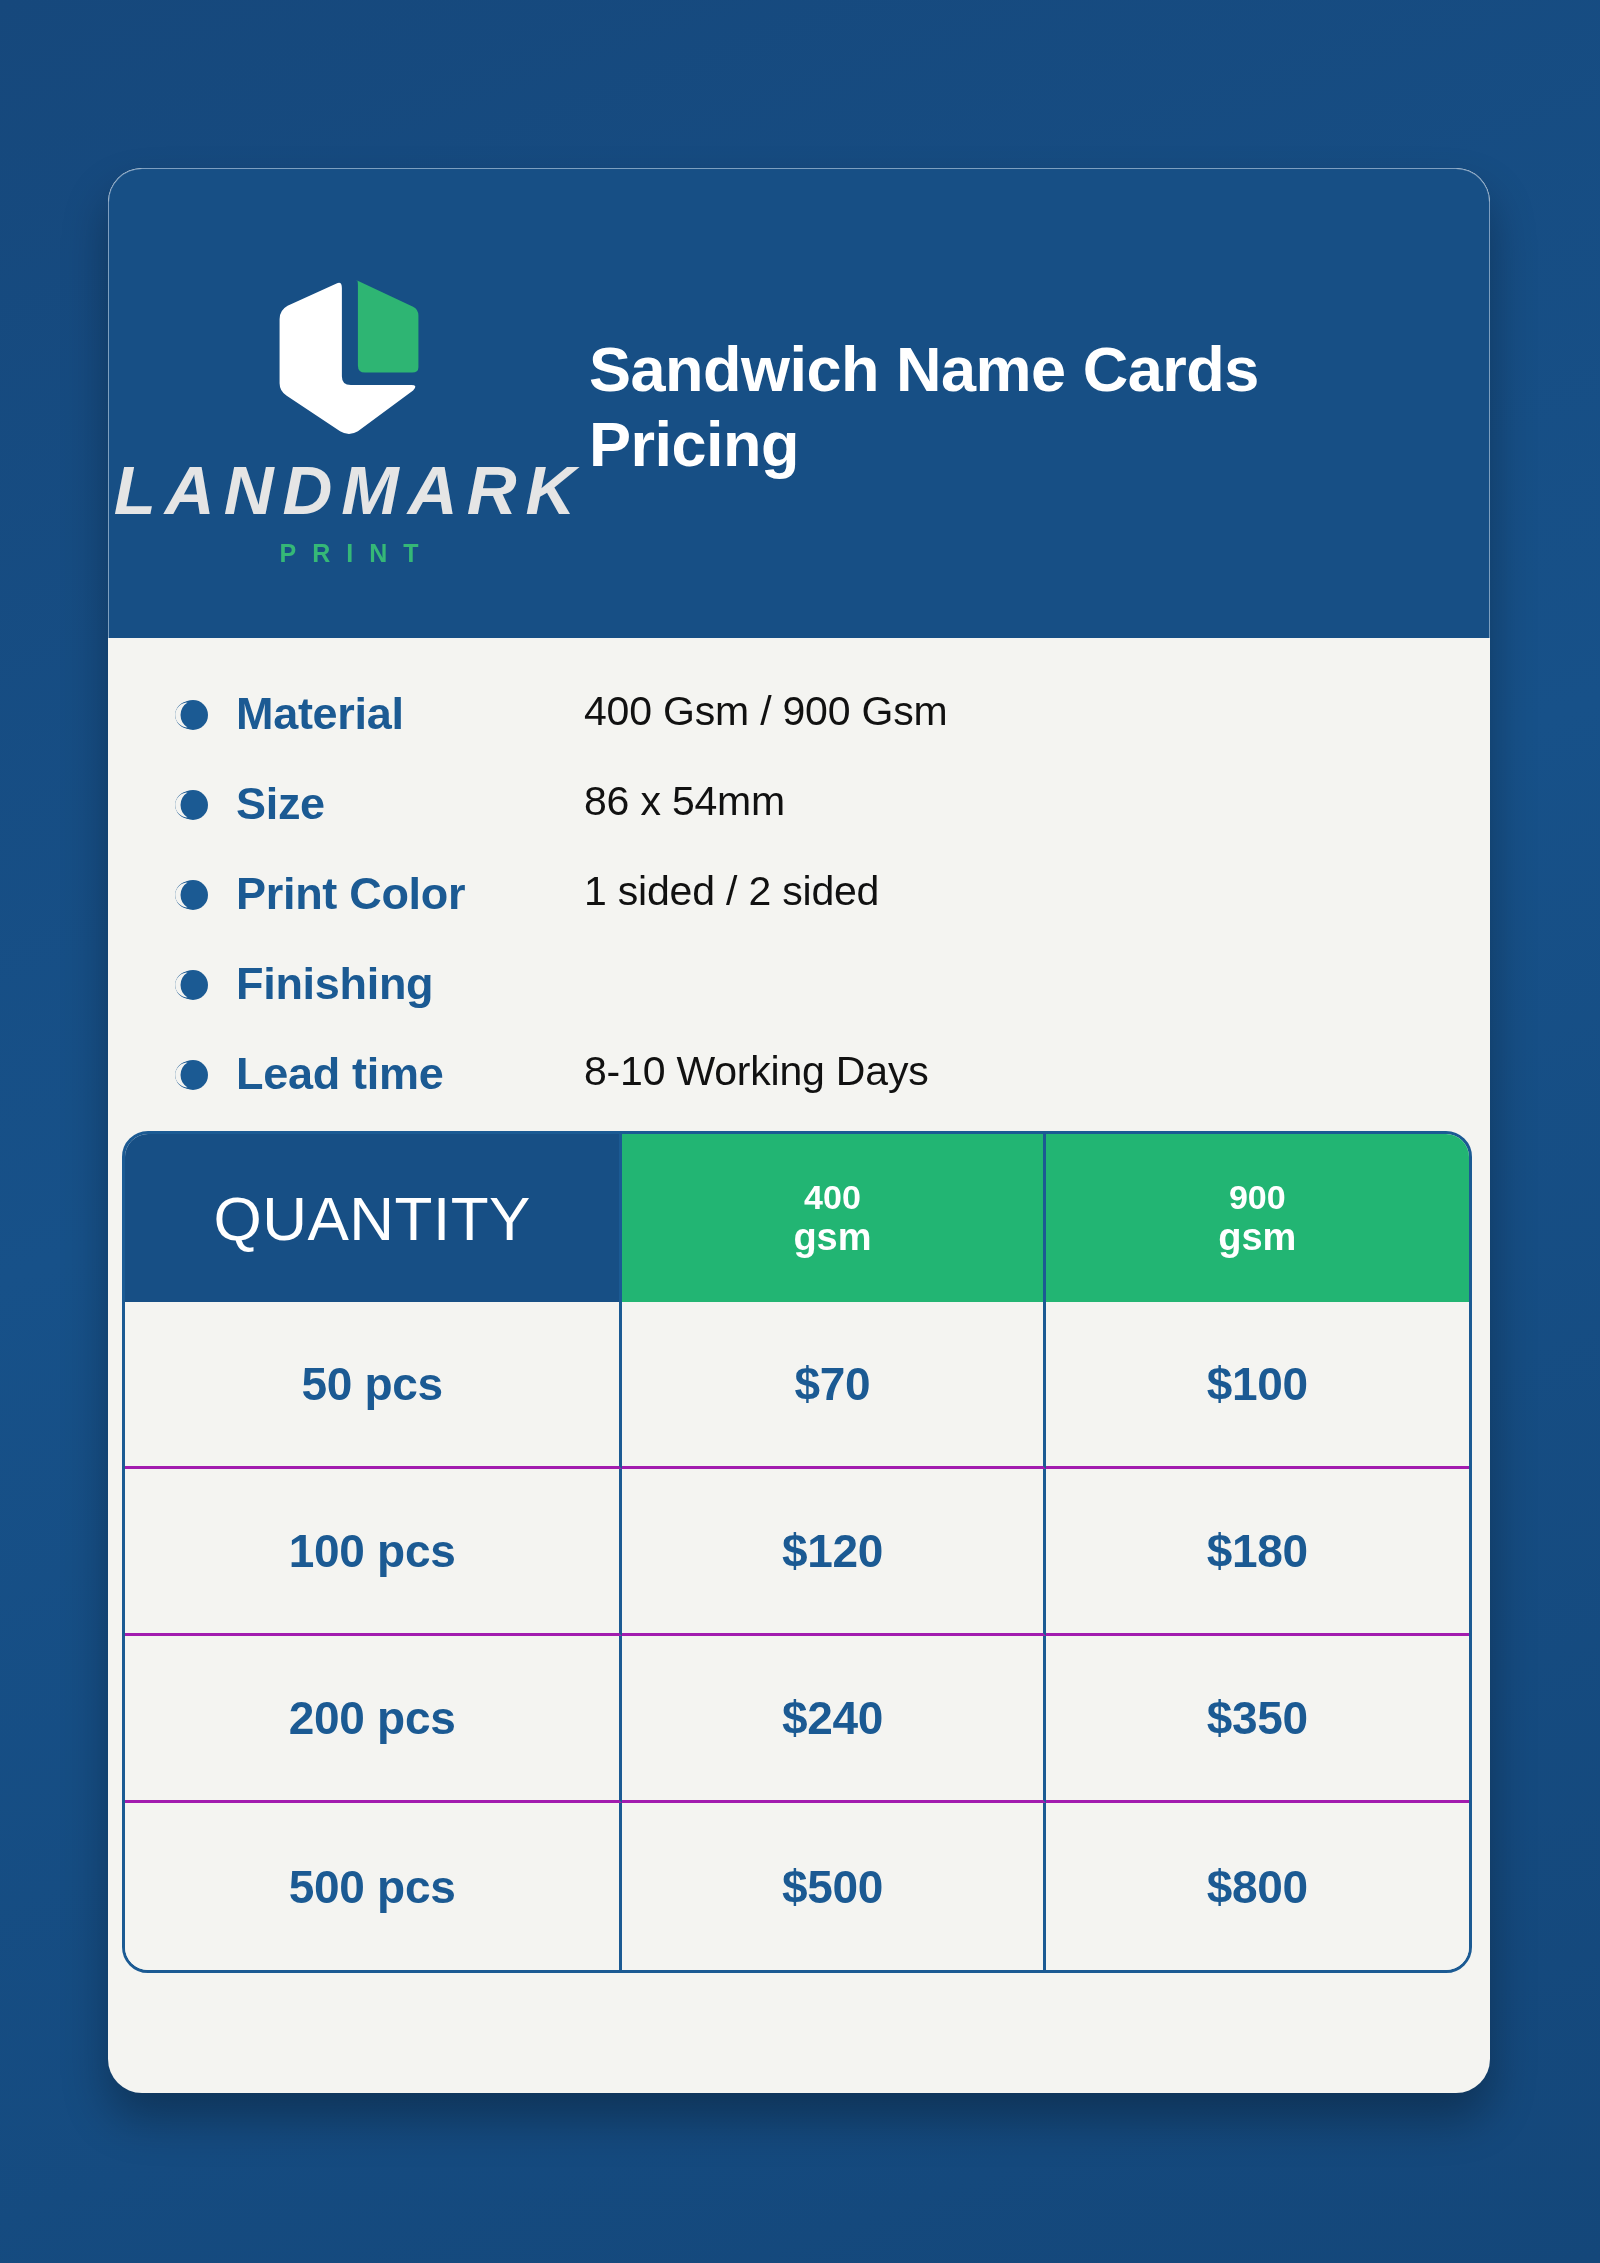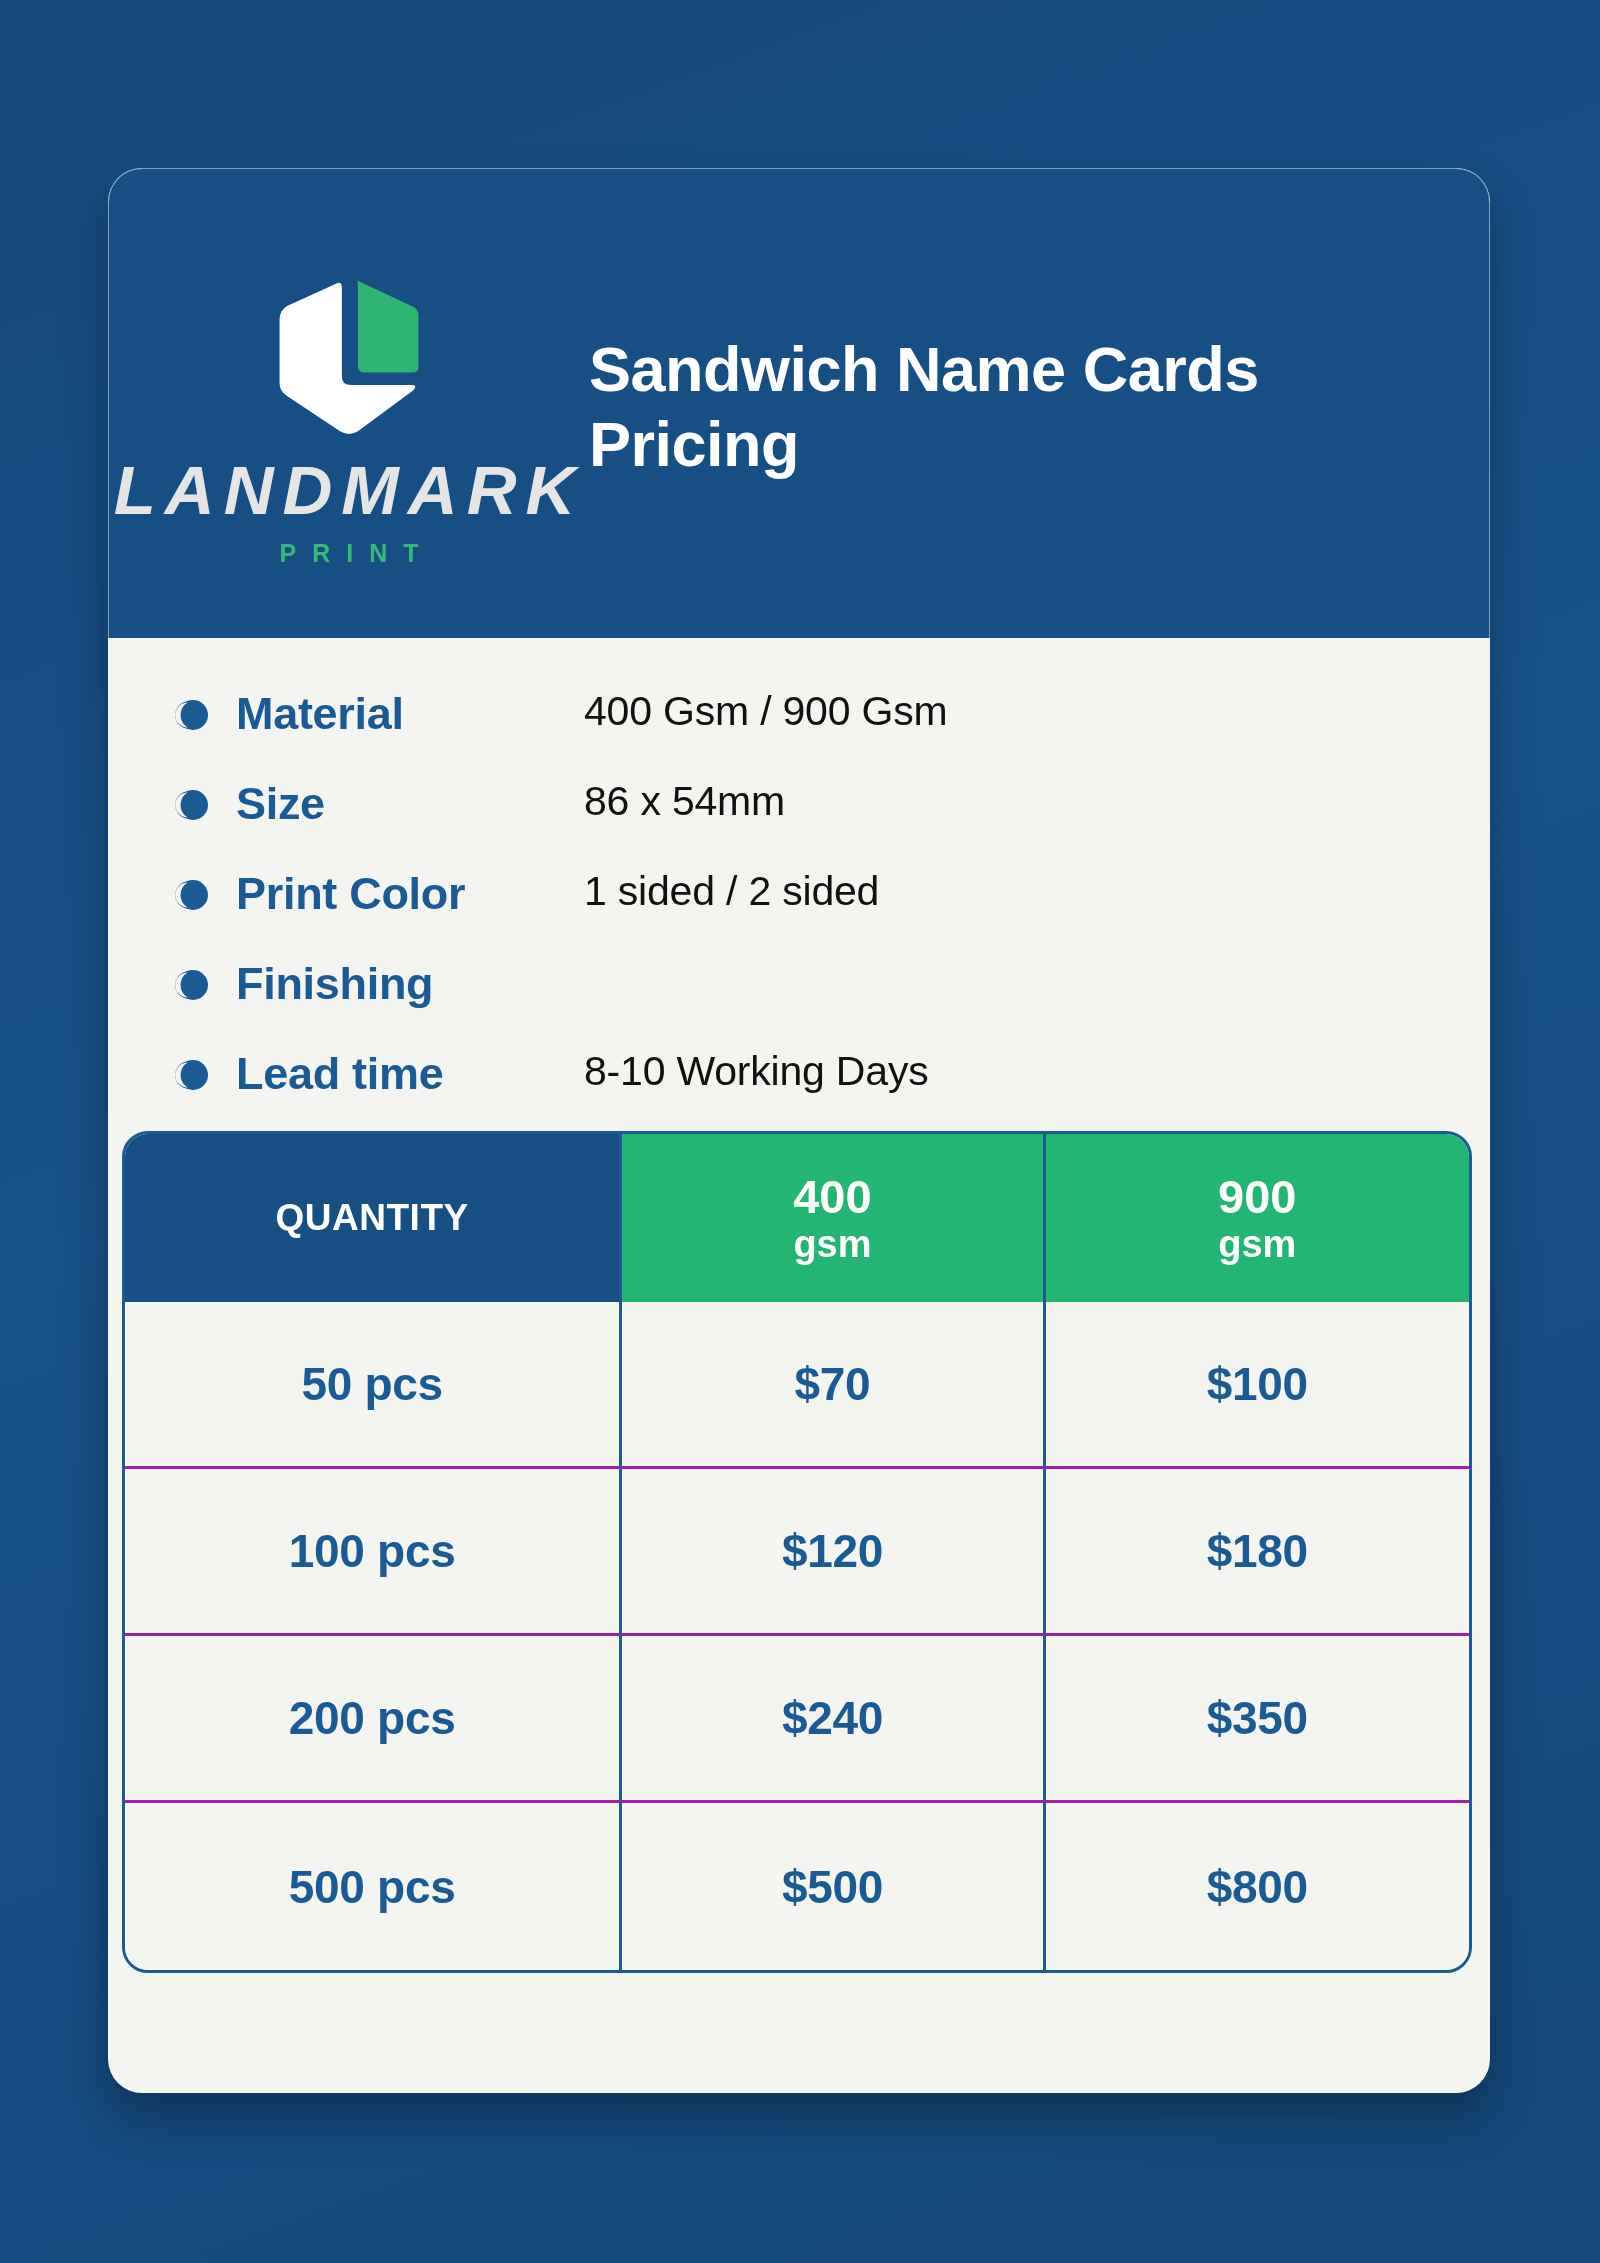--- a/index.html
+++ b/index.html
@@ -154,38 +154,38 @@
     border-right: 3px solid #1B5A93;
     border-bottom: 3px solid #a21caf;
     text-align: center;
   }
   table.pricing tr > *:last-child { border-right: none; }
   table.pricing tr:last-child > * { border-bottom: none; }
 
   th.q-head {
     background: #174F85;
     color: #FFFFFF;
-    font-size: 37px;
-    font-weight: bold;
+    font-size: 62px;
+    font-weight: normal;
     letter-spacing: 0.5px;
     height: 168px;
     border-right-color: #174F85;
     width: 37%;
   }
 
   th.gsm-head {
     background: #22B573;
     color: #FFFFFF;
     font-weight: bold;
     height: 168px;
     border-right-color: #F4F4F1;
     padding: 0;
   }
 
-  .gsm-num { display: block; font-size: 47px; line-height: 1.08; }
+  .gsm-num { display: block; font-size: 34px; line-height: 1.08; }
   .gsm-unit { display: block; font-size: 38px; line-height: 1.12; }
 
   td.qty, td.price {
     background: #F4F4F1;
     color: #1B5A93;
     font-size: 46px;
     font-weight: bold;
     height: 167px;
     letter-spacing: -0.3px;
   }

